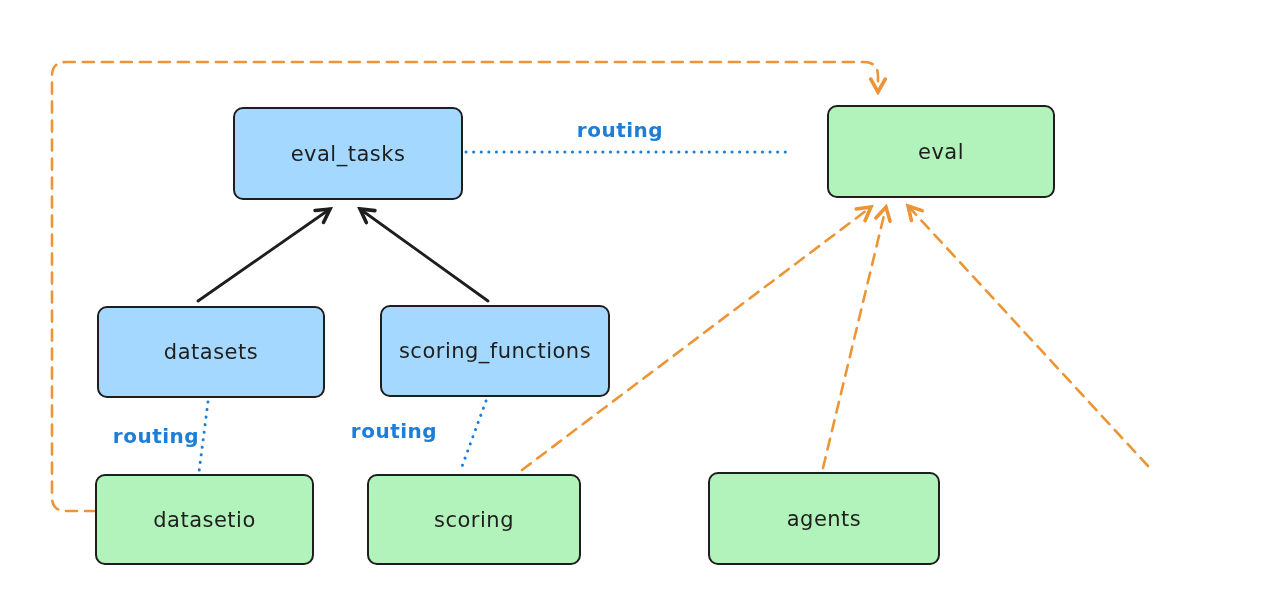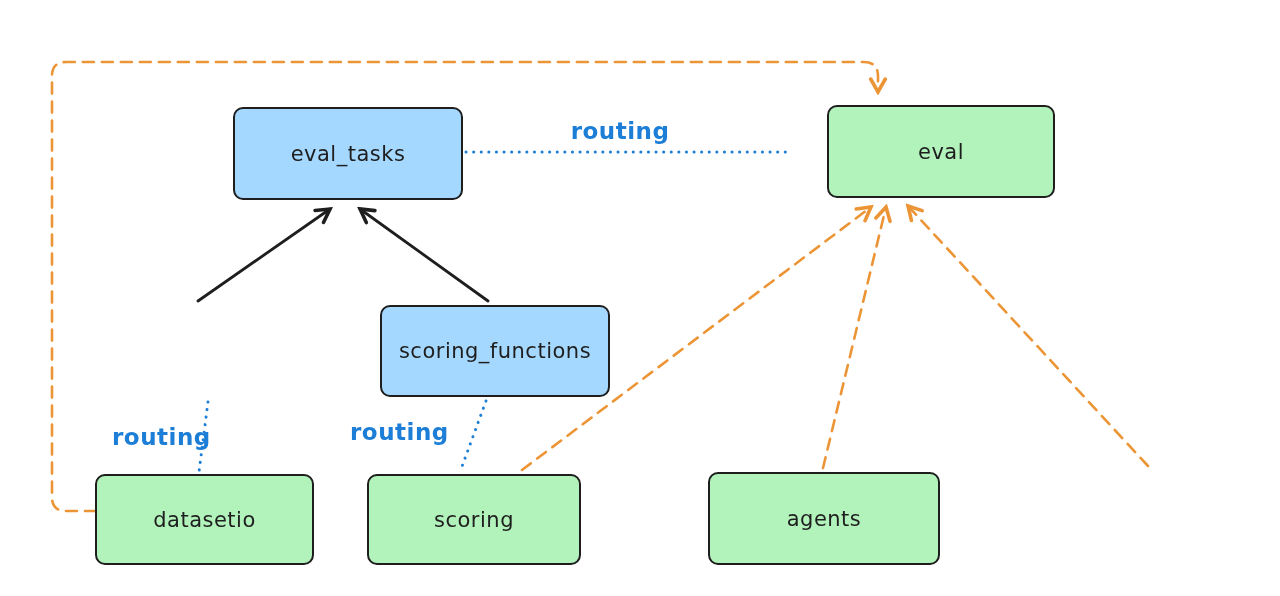--- a/index.html
+++ b/index.html
@@ -29,21 +29,21 @@
     border-radius:10px;
     font-size:21px;
     color:var(--stroke);
     letter-spacing:0.5px;
   }
   .node.blue{background:var(--blue-fill);}
   .node.green{background:var(--green-fill);}
   .edge-label{
     position:absolute;
     color:var(--routing-blue);
-    font-size:23px;
+    font-size:20px;
     font-weight:600;
     text-align:center;
     letter-spacing:0.5px;
   }
   .black-edge{stroke:var(--stroke);stroke-width:2.8;fill:none;stroke-linecap:round;}
   .blue-dotted{stroke:var(--routing-blue);stroke-width:3;fill:none;stroke-dasharray:0.1 7.5;stroke-linecap:round;}
   .orange-dashed{stroke:var(--orange);stroke-width:2.6;fill:none;stroke-dasharray:11 8;stroke-linecap:round;}
 </style>
 </head>
 <body>
@@ -75,20 +75,23 @@
   </svg>
 
   <div class="node blue" style="left:233px;top:107px;width:230px;height:93px;">
     <span>eval_tasks</span>
   </div>
 
   <div class="node green" style="left:827px;top:105px;width:228px;height:93px;">
     <span>eval</span>
   </div>
 
+  <div class="node blue" style="left:97px;top:306px;width:228px;height:92px;">
+    <span>datasets</span>
+  </div>
 
   <div class="node blue" style="left:380px;top:305px;width:230px;height:92px;">
     <span>scoring_functions</span>
   </div>
 
   <div class="node green" style="left:95px;top:474px;width:219px;height:91px;">
     <span>datasetio</span>
   </div>
 
   <div class="node green" style="left:367px;top:474px;width:214px;height:91px;">

